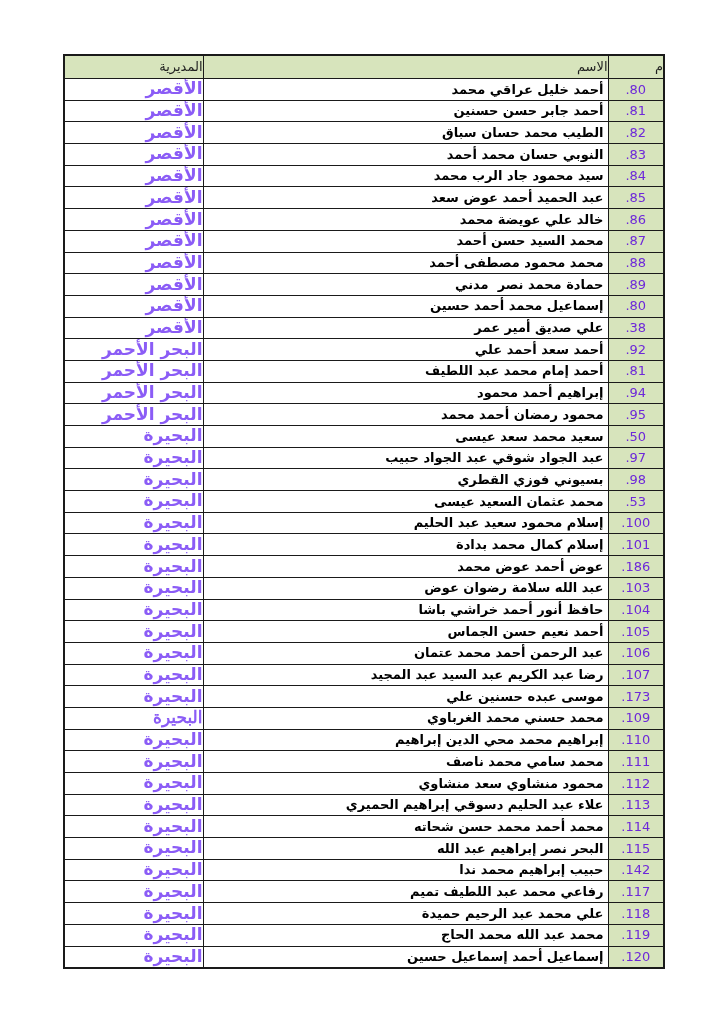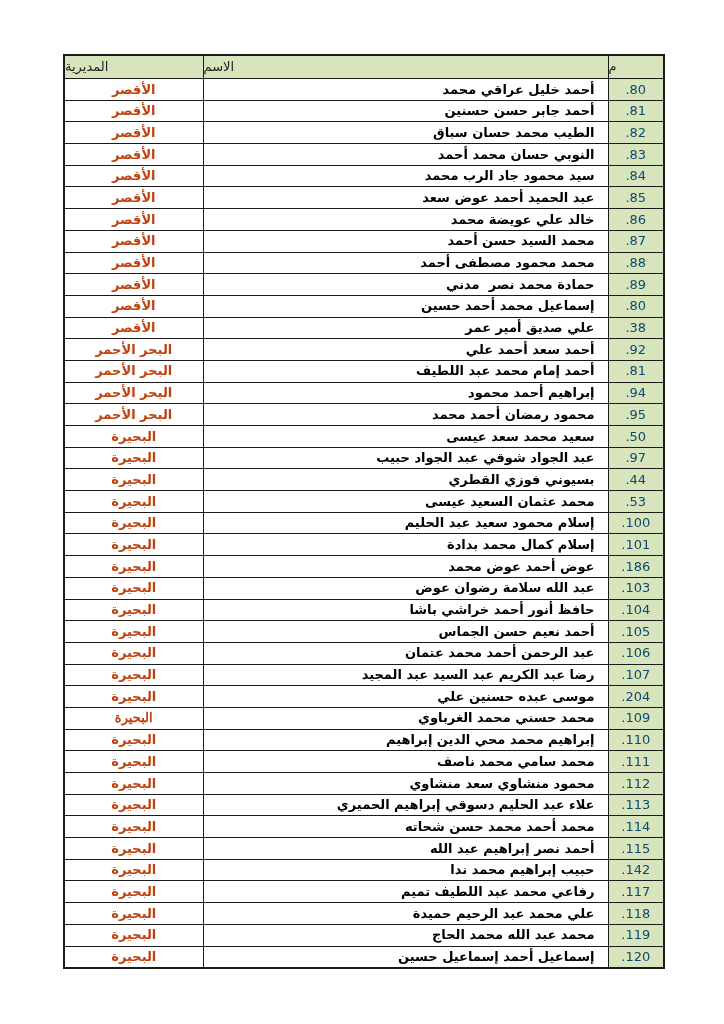--- a/index.html
+++ b/index.html
@@ -39,42 +39,42 @@
     vertical-align: middle;
     overflow: hidden;
     line-height: 1.05;
   }
   thead th {
     height: 22px;
     background: var(--header-bg, #d7e4bc);
     font-weight: normal;
     font-size: 13px;
     color: #1f1f1f;
-    text-align: left;
+    text-align: right;
   }
   tbody td { height: 20.7px; }
   td.c-num {
     background: var(--num-bg, #d7e4bc);
     text-align: center;
     font-size: 13px;
-    color: #0c4a6e;
+    color: #6d28d9;
   }
   td.c-name {
     font-weight: bold;
     font-size: 13px;
     color: #000000;
     text-align: right;
-    padding-right: 13px;
+    padding-right: 4px;
     white-space: pre;
   }
   td.c-dir {
     font-weight: bold;
-    font-size: 13px;
-    color: #c2410c;
-    text-align: center;
+    font-size: 17px;
+    color: #8b5cf6;
+    text-align: right;
   }
   td.c-dir.alt-font {
     font-family: "DejaVu Serif", serif;
     font-weight: bold;
   }
 </style>
 </head>
 <body>
 
 <div class="page">
@@ -177,21 +177,21 @@
             <td class="c-num">50.</td>
             <td class="c-name">سعيد محمد سعد عيسى</td>
             <td class="c-dir">البحيرة</td>
           </tr>
           <tr>
             <td class="c-num">97.</td>
             <td class="c-name">عبد الجواد شوقي عبد الجواد حبيب</td>
             <td class="c-dir">البحيرة</td>
           </tr>
           <tr>
-            <td class="c-num">44.</td>
+            <td class="c-num">98.</td>
             <td class="c-name">بسيوني فوزي القطري</td>
             <td class="c-dir">البحيرة</td>
           </tr>
           <tr>
             <td class="c-num">53.</td>
             <td class="c-name">محمد عثمان السعيد عيسى</td>
             <td class="c-dir">البحيرة</td>
           </tr>
           <tr>
             <td class="c-num">100.</td>
@@ -227,21 +227,21 @@
             <td class="c-num">106.</td>
             <td class="c-name">عبد الرحمن أحمد محمد عتمان</td>
             <td class="c-dir">البحيرة</td>
           </tr>
           <tr>
             <td class="c-num">107.</td>
             <td class="c-name">رضا عبد الكريم عبد السيد عبد المجيد</td>
             <td class="c-dir">البحيرة</td>
           </tr>
           <tr>
-            <td class="c-num">204.</td>
+            <td class="c-num">173.</td>
             <td class="c-name">موسى عبده حسنين علي</td>
             <td class="c-dir">البحيرة</td>
           </tr>
           <tr>
             <td class="c-num">109.</td>
             <td class="c-name">محمد حسني محمد الغرباوي</td>
             <td class="c-dir alt-font">البحيرة</td>
           </tr>
           <tr>
             <td class="c-num">110.</td>
@@ -263,21 +263,21 @@
             <td class="c-name">علاء عبد الحليم دسوقي إبراهيم الحميري</td>
             <td class="c-dir">البحيرة</td>
           </tr>
           <tr>
             <td class="c-num">114.</td>
             <td class="c-name">محمد أحمد محمد حسن شحاته</td>
             <td class="c-dir">البحيرة</td>
           </tr>
           <tr>
             <td class="c-num">115.</td>
-            <td class="c-name">أحمد نصر إبراهيم عبد الله</td>
+            <td class="c-name">البحر نصر إبراهيم عبد الله</td>
             <td class="c-dir">البحيرة</td>
           </tr>
           <tr>
             <td class="c-num">142.</td>
             <td class="c-name">حبيب إبراهيم محمد ندا</td>
             <td class="c-dir">البحيرة</td>
           </tr>
           <tr>
             <td class="c-num">117.</td>
             <td class="c-name">رفاعي محمد عبد اللطيف تميم</td>

